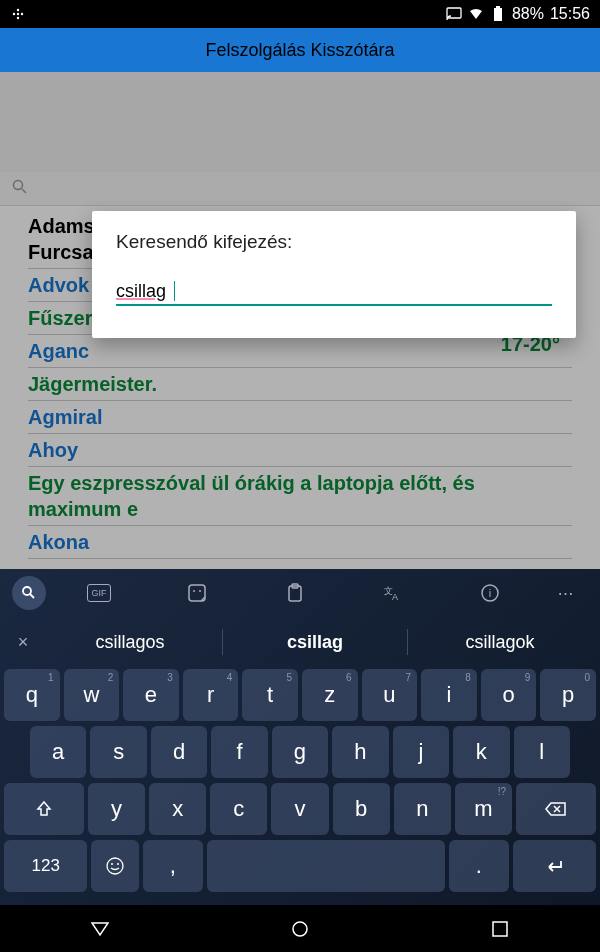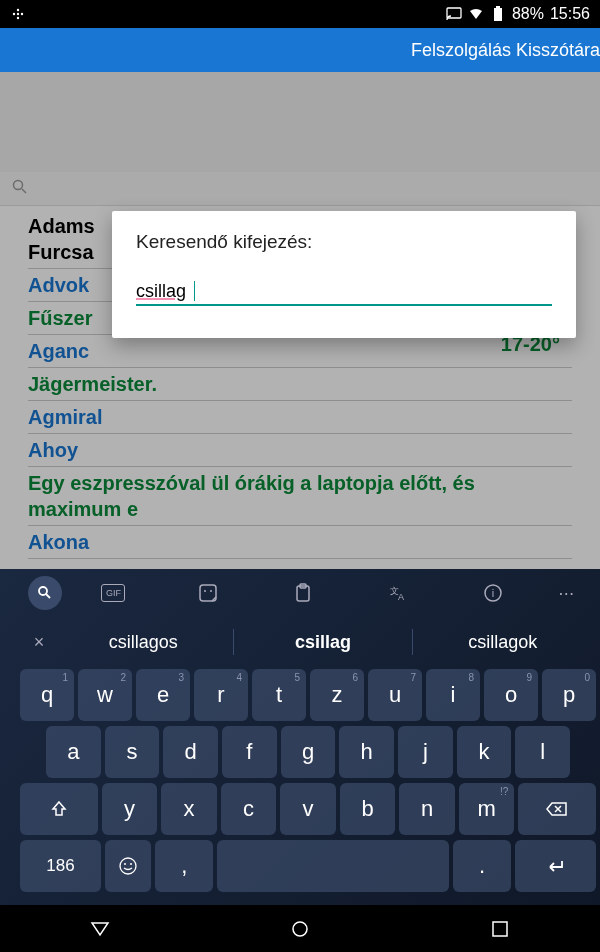--- a/index.html
+++ b/index.html
@@ -3,45 +3,45 @@
   <meta charset="utf-8">
   <style>
     * { margin: 0; padding: 0; box-sizing: border-box; font-family: Arial, sans-serif; }
     body { width: 600px; height: 952px; background: #000; overflow: hidden; position: relative; }
     
     .status-bar { height: 28px; background: #000; display: flex; align-items: center; justify-content: space-between; padding: 0 10px; color: #fff; font-size: 16px; }
     .status-left { display: flex; align-items: center; }
     .status-right { display: flex; align-items: center; gap: 6px; }
     .status-icon { width: 16px; height: 16px; display: inline-flex; align-items: center; justify-content: center; }
     
-    .app-header { height: 44px; background: #1976D2; display: flex; align-items: center; justify-content: flex-end; color: #ffffff; font-size: 18px; font-weight: 500; }
+    .app-header { height: 44px; background: #1976D2; display: flex; align-items: center; justify-content: center; color: #000000; font-size: 18px; font-weight: 500; }
     
     .content-area { background: #fff; height: 497px; position: relative; }
     .gray-band { background: #f0f0f0; height: 100px; }
     .search-bar { background: #f5f5f5; height: 34px; display: flex; align-items: center; padding: 0 12px; border-bottom: 1px solid #ddd; }
     .search-icon-small { color: #999; font-size: 16px; }
     
     .list-container { padding: 4px 28px; }
     .list-row { padding: 3px 0; border-bottom: 1px solid #ccc; }
     .list-item-black { color: #000; font-size: 20px; font-weight: bold; line-height: 1.3; }
     .list-item-blue { color: #1976D2; font-size: 20px; font-weight: bold; line-height: 1.3; }
     .list-item-green { color: #0a8a3a; font-size: 20px; font-weight: bold; line-height: 1.3; }
     
     .overlay { position: absolute; top: 0; left: 0; right: 0; bottom: 0; background: rgba(0,0,0,0.3); z-index: 10; }
     
-    .dialog { position: absolute; top: 211px; left: 92px; right: 24px; background: #fff; border-radius: 2px; padding: 20px 24px 12px; z-index: 20; box-shadow: 0 8px 20px rgba(0,0,0,0.3); margin-left: 20px; }
+    .dialog { position: absolute; top: 211px; left: 92px; right: 24px; background: #fff; border-radius: 2px; padding: 20px 24px 12px; z-index: 20; box-shadow: 0 8px 20px rgba(0,0,0,0.3); }
     .dialog-title { font-size: 19px; color: #222; margin-bottom: 28px; }
     .dialog-input-wrap { border-bottom: 2px solid #009688; padding-bottom: 2px; margin-bottom: 20px; position: relative; }
     .dialog-input { border: none; outline: none; font-size: 18px; color: #000; width: 100%; background: transparent; }
     .dialog-input-underline { text-decoration: underline; text-decoration-color: #f48fb1; text-decoration-thickness: 2px; }
     .cursor { position: absolute; left: 58px; top: 0; width: 1px; height: 20px; background: #009688; }
     .dialog-buttons { display: flex; justify-content: flex-end; gap: 28px; padding-right: 8px; }
     .dialog-btn { color: #009688; font-size: 15px; font-weight: 600; letter-spacing: 0.5px; cursor: pointer; background: none; border: none; }
     
-    .keyboard { position: absolute; top: 569px; left: 0; right: 0; height: 336px; background: linear-gradient(135deg, #1a2840, #0f1828); padding-left: 16px; }
+    .keyboard { position: absolute; top: 569px; left: 0; right: 0; height: 336px; background: linear-gradient(135deg, #1a2840, #0f1828); }
     .kb-toolbar { height: 48px; display: flex; align-items: center; padding: 0 12px; gap: 8px; }
     .kb-tool-circle { width: 34px; height: 34px; border-radius: 50%; background: #3a4a6a; display: flex; align-items: center; justify-content: center; }
     .kb-tool-item { flex: 1; display: flex; align-items: center; justify-content: center; color: #aab; font-size: 16px; }
     .kb-tool-box { width: 24px; height: 18px; border: 1.5px solid #aab; border-radius: 3px; font-size: 9px; display: flex; align-items: center; justify-content: center; }
     
     .suggestions { height: 50px; display: flex; align-items: center; padding: 0 8px; }
     .sug-close { color: #aab; font-size: 18px; width: 30px; text-align: center; }
     .sug-item { flex: 1; text-align: center; color: #fff; font-size: 18px; position: relative; }
     .sug-item.active { font-weight: 600; }
     .sug-divider { width: 1px; height: 26px; background: #3a4a6a; }
@@ -241,21 +241,21 @@
         <div class="kb-key">m<span class="kb-key-hint">!?</span></div>
         <div class="kb-key kb-key-wide">
           <svg width="22" height="16" viewBox="0 0 22 16">
             <path d="M6 2 L20 2 L20 14 L6 14 L1 8 Z" stroke="#fff" stroke-width="1.5" fill="none"></path>
             <line x1="9" y1="5" x2="15" y2="11" stroke="#fff" stroke-width="1.5"></line>
             <line x1="15" y1="5" x2="9" y2="11" stroke="#fff" stroke-width="1.5"></line>
           </svg>
         </div>
       </div>
     <div class="kb-row" id="kb-row4">
-        <div class="kb-key kb-key-wide" style="font-size: 17px;">186</div>
+        <div class="kb-key kb-key-wide" style="font-size: 17px;">123</div>
         <div class="kb-key" style="flex: 0.8 1 0%;">
           <svg width="20" height="20" viewBox="0 0 20 20">
             <circle cx="10" cy="10" r="8" stroke="#fff" stroke-width="1.3" fill="none"></circle>
             <circle cx="7" cy="8" r="1" fill="#fff"></circle>
             <circle cx="13" cy="8" r="1" fill="#fff"></circle>
             <path d="M6 12 Q10 15 14 12" stroke="#fff" stroke-width="1.3" fill="none"></path>
           </svg>
         </div>
         <div class="kb-key">,</div>
         <div class="kb-key kb-key-space"></div>

